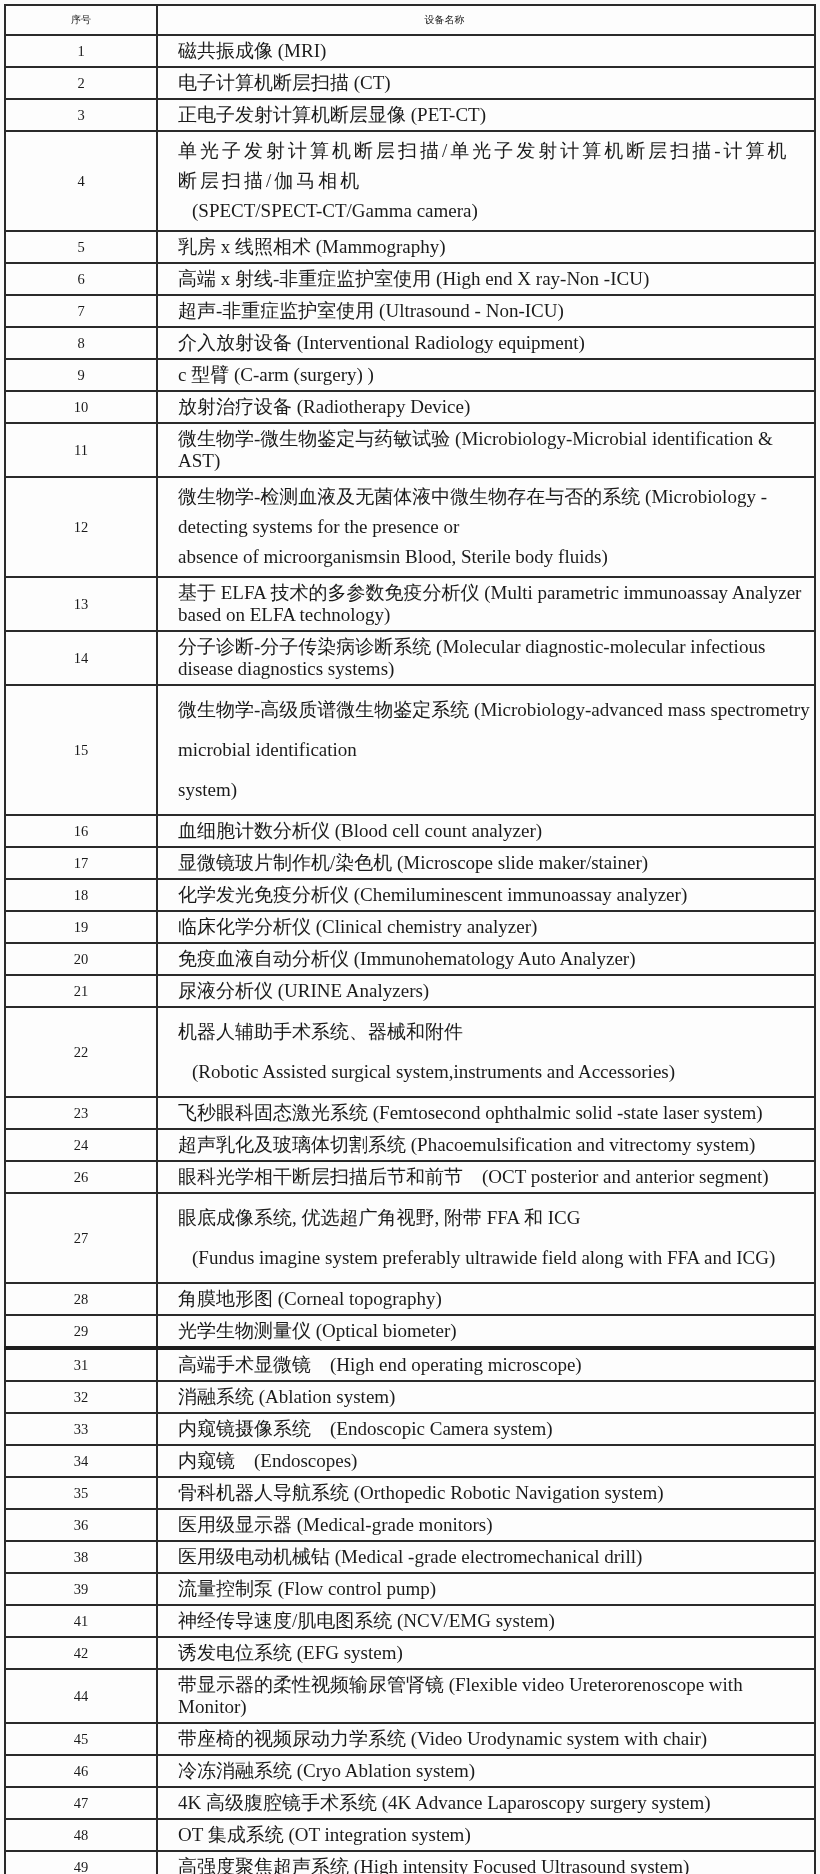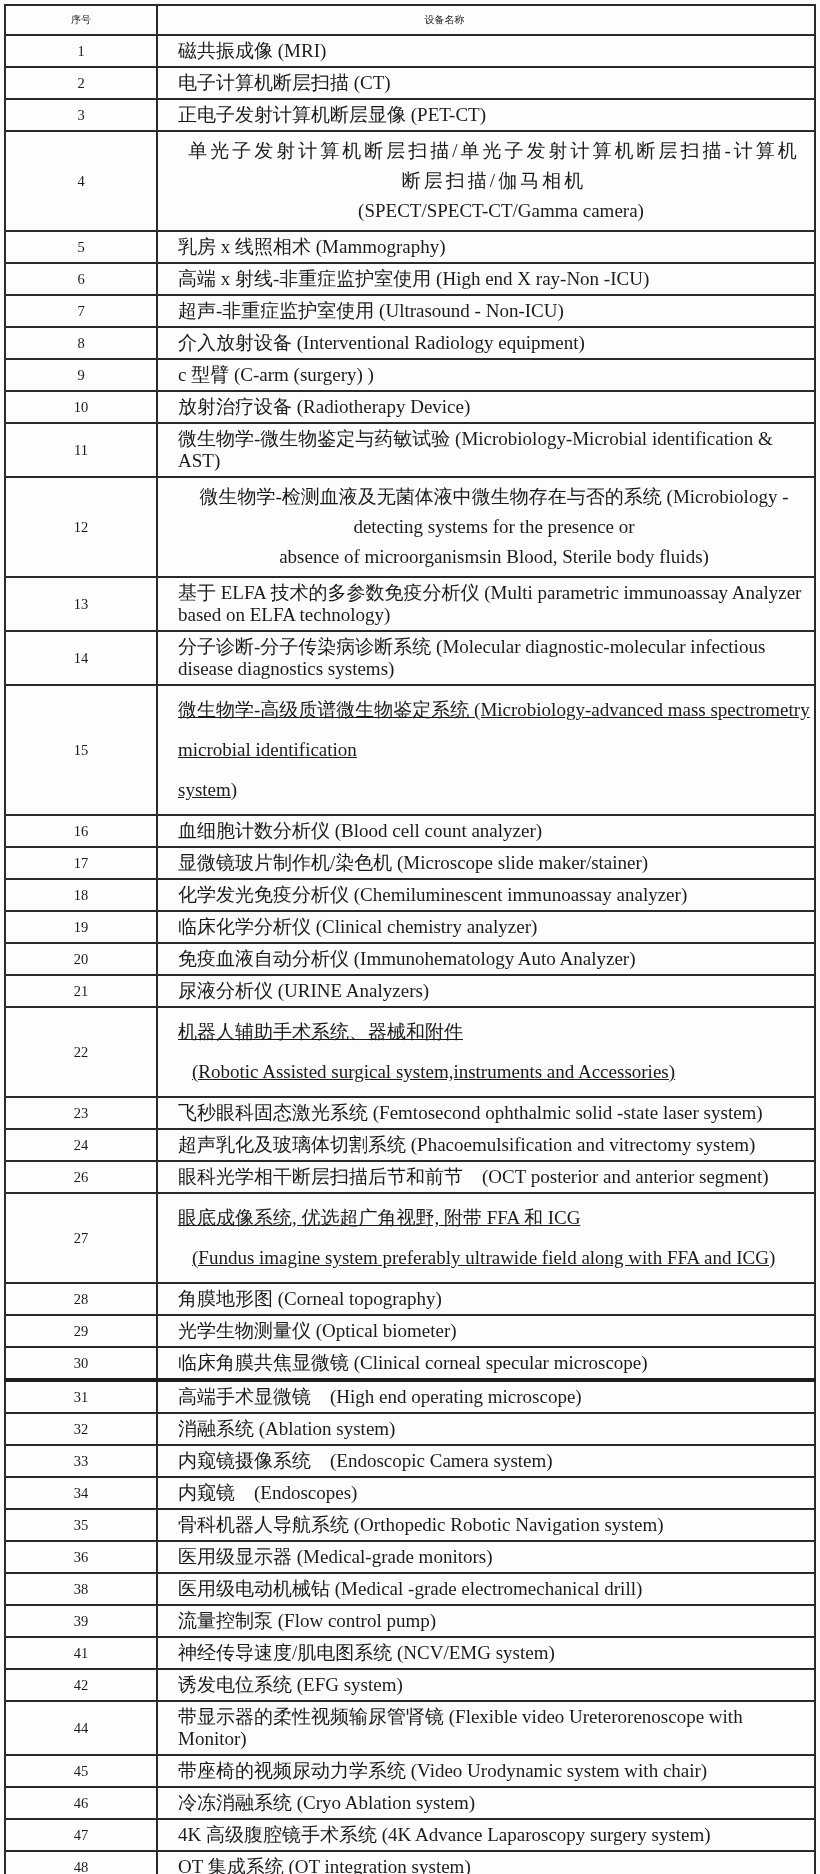--- a/index.html
+++ b/index.html
@@ -37,22 +37,22 @@
   td.no {
     text-align: center;
     font-size: 14.5px;
     padding: 0;
   }
   td.name {
     font-size: 19px;
     padding: 4px 4px 4px 20px;
   }
   .line { line-height: 22px; white-space: normal; }
-  .gap-mid .line  { line-height: 30px; text-align: center; }
-  .gap-wide .line { line-height: 40px; text-decoration: underline; }
+  .gap-mid .line  { line-height: 30px; }
+  .gap-wide .line { line-height: 40px; }
   .indent { padding-left: 14px; }
   .spread { letter-spacing: 3px; }
   tr.thick-top td { border-top: 4px solid #1e1e1e; }
 </style>
 </head>
 <body>
 
 <div class="page">
   <table class="equip">
     <thead>
@@ -228,26 +228,20 @@
           <td class="name">
             <div class="line">角膜地形图 (Corneal topography)</div>
           </td>
         </tr>
         <tr>
           <td class="no">29</td>
           <td class="name">
             <div class="line">光学生物测量仪 (Optical biometer)</div>
           </td>
         </tr>
-        <tr>
-          <td class="no">30</td>
-          <td class="name">
-            <div class="line">临床角膜共焦显微镜 (Clinical corneal specular microscope)</div>
-          </td>
-        </tr>
         <tr class="thick-top">
           <td class="no">31</td>
           <td class="name">
             <div class="line">高端手术显微镜　(High end operating microscope)</div>
           </td>
         </tr>
         <tr>
           <td class="no">32</td>
           <td class="name">
             <div class="line">消融系统 (Ablation system)</div>

